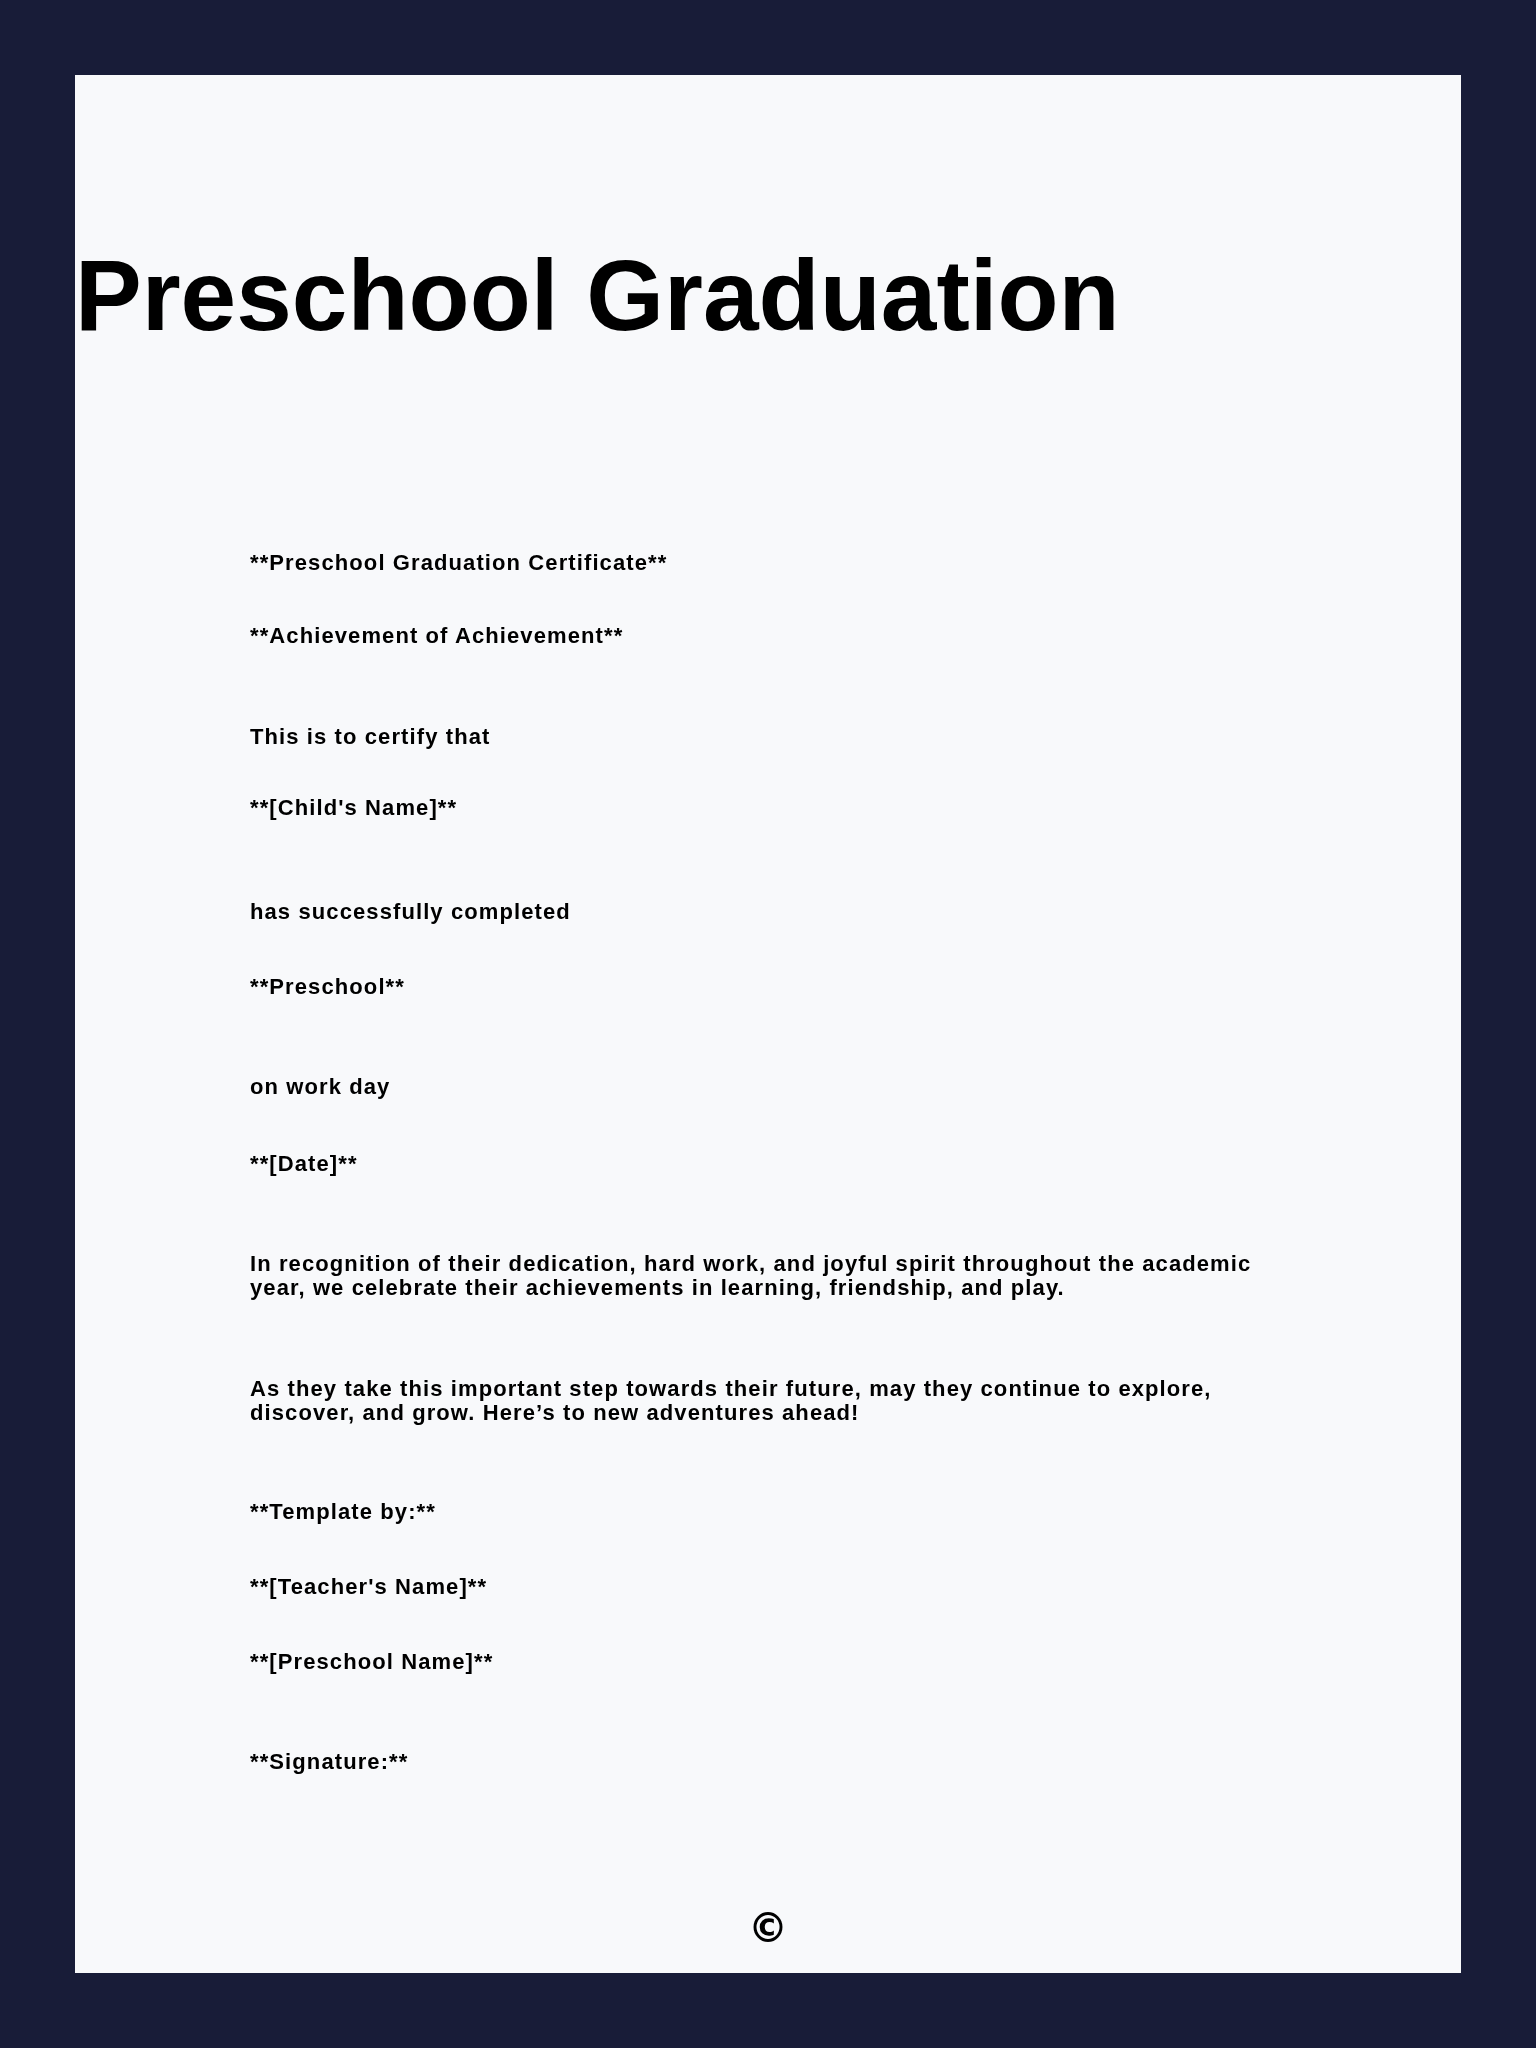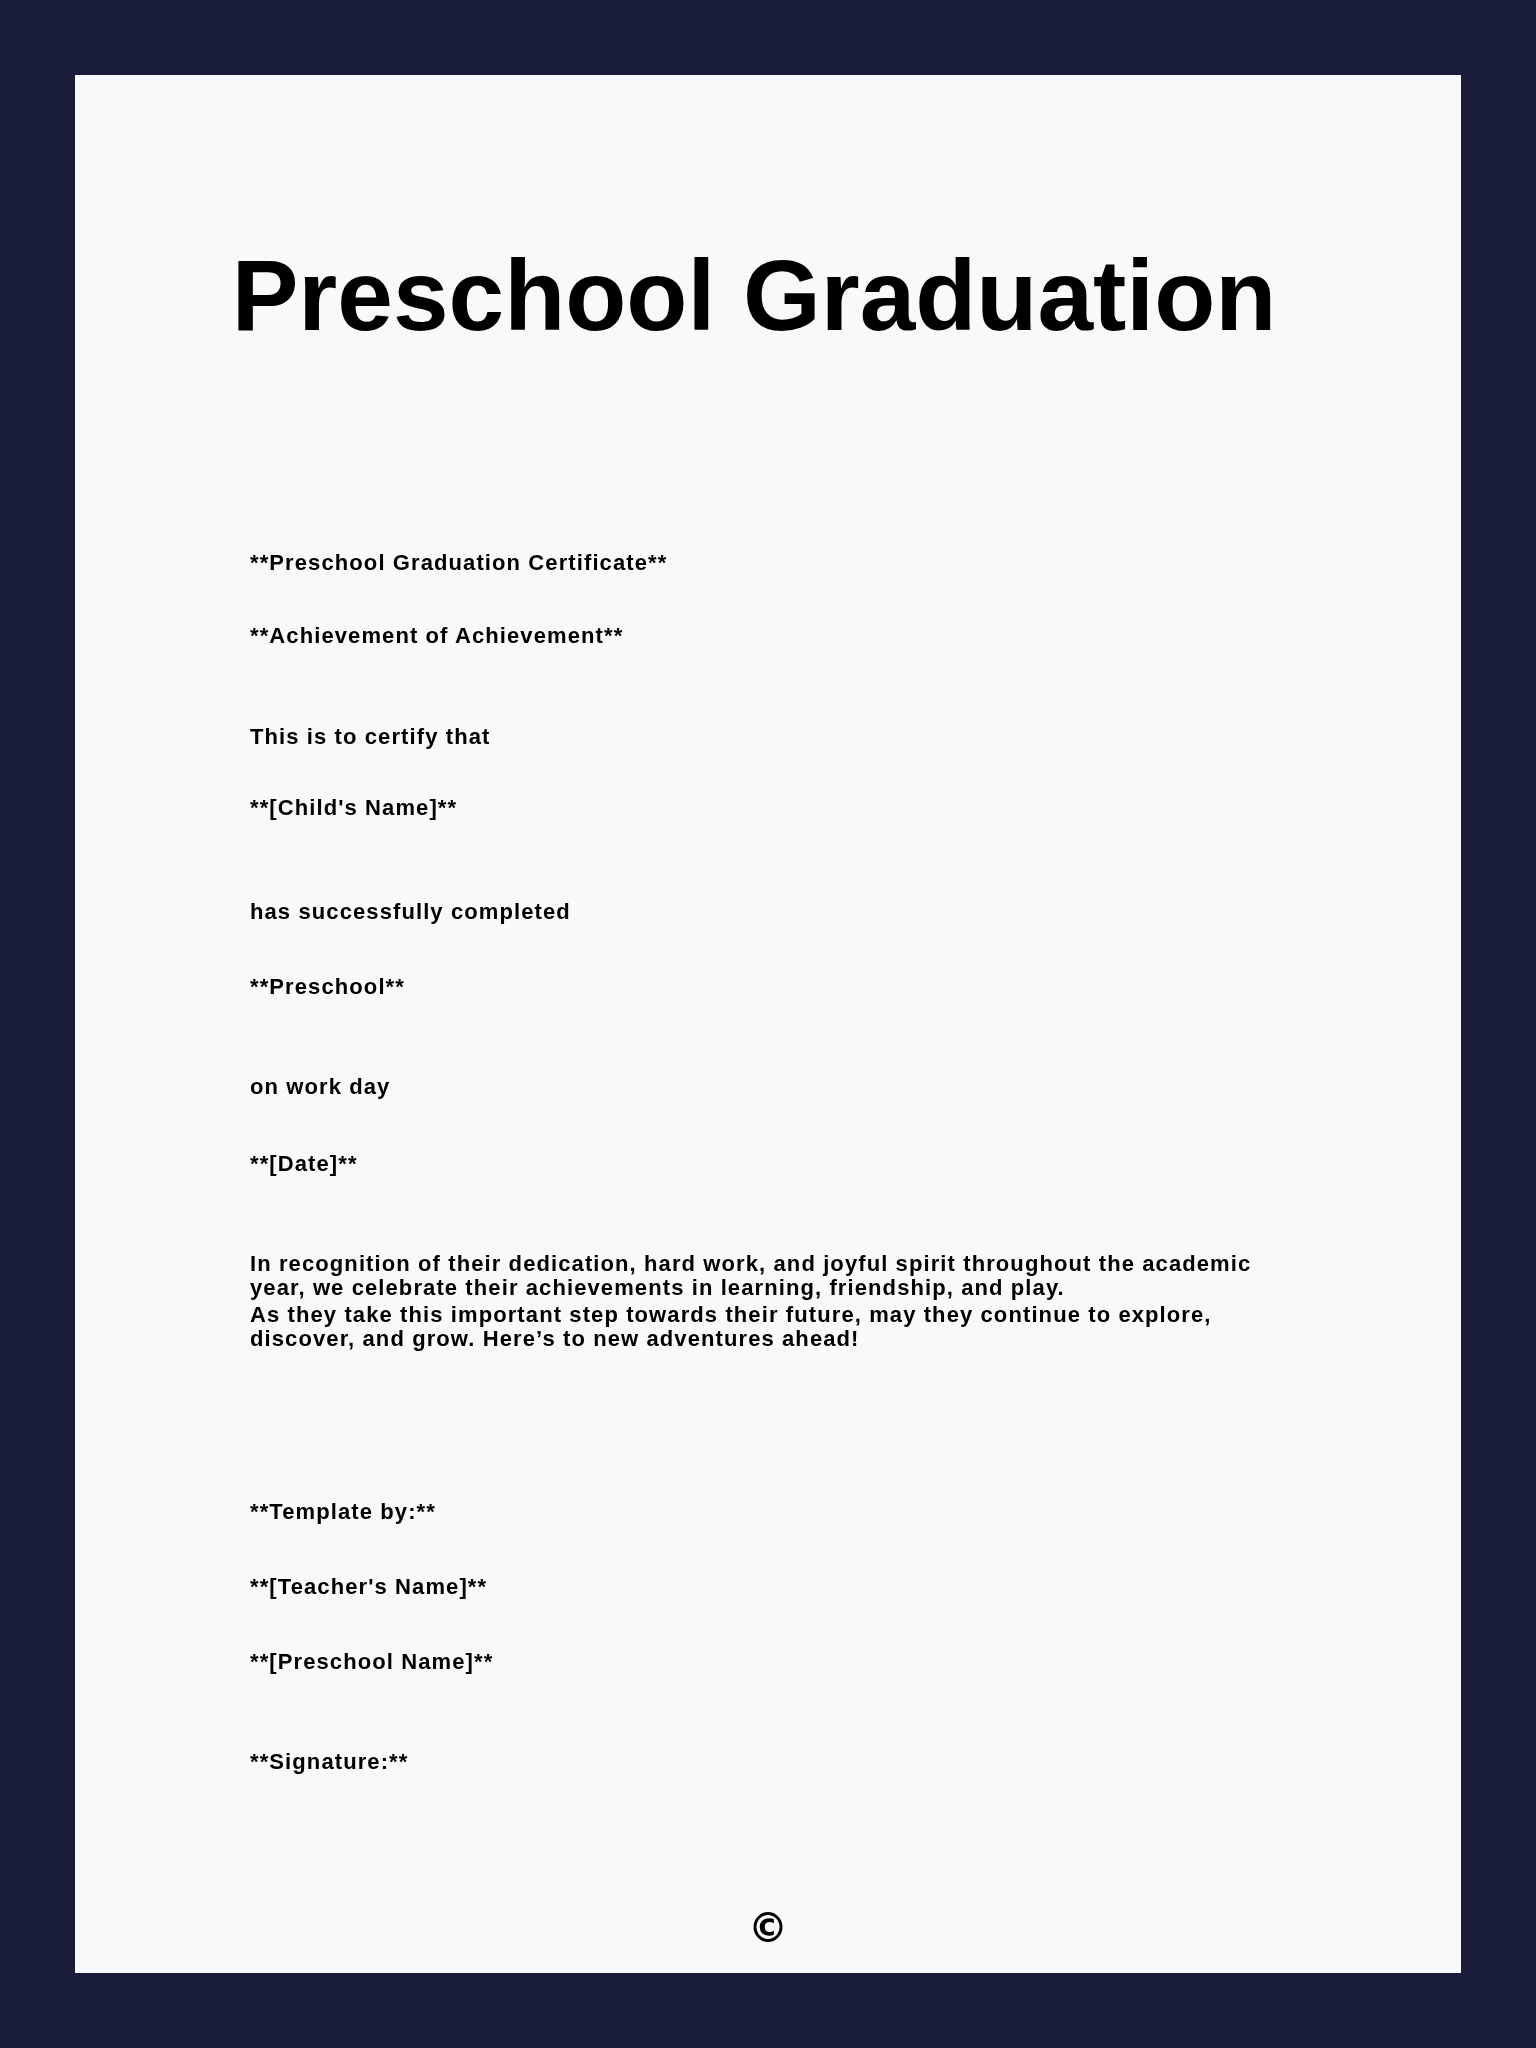--- a/index.html
+++ b/index.html
@@ -22,21 +22,20 @@
       width: 1386px;
       height: 1898px;
       background: #f8f9fb;
     }
     .title {
       position: absolute;
       left: 0;
       top: 170px;
       width: 1358px;
       margin: 0;
-      text-align: center;
       font-family: "Liberation Sans", sans-serif;
       font-weight: bold;
       font-size: 100px;
       line-height: 100px;
       letter-spacing: 0;
     }
     .title span { display: block; }
     .body {
       position: absolute;
       left: 175px;
@@ -77,21 +76,21 @@
   <div class="body">
     <p class="line" style="top:476px">**Preschool Graduation Certificate**</p>
     <p class="line" style="top:549px">**Achievement of Achievement**</p>
     <p class="line" style="top:650px">This is to certify that</p>
     <p class="line" style="top:721px">**[Child's Name]**</p>
     <p class="line" style="top:825px">has successfully completed</p>
     <p class="line" style="top:900px">**Preschool**</p>
     <p class="line" style="top:1000px">on work day</p>
     <p class="line" style="top:1077px">**[Date]**</p>
     <p class="line" style="top:1177px; width:1036px">In recognition of their dedication, hard work, and joyful spirit throughout the academic year, we celebrate their achievements in learning, friendship, and play.</p>
-    <p class="line" style="top:1228px; width:1036px">As they take this important step towards their future, may they continue to explore, discover, and grow. Here’s to new adventures ahead!</p>
+    <p class="line" style="top:1302px; width:1036px">As they take this important step towards their future, may they continue to explore, discover, and grow. Here’s to new adventures ahead!</p>
     <p class="line" style="top:1425px">**Template by:**</p>
     <p class="line" style="top:1500px">**[Teacher's Name]**</p>
     <p class="line" style="top:1575px">**[Preschool Name]**</p>
     <p class="line" style="top:1675px">**Signature:**</p>
   </div>
 
   <div class="copyright">©</div>
 </div>
 
 </body></html>

